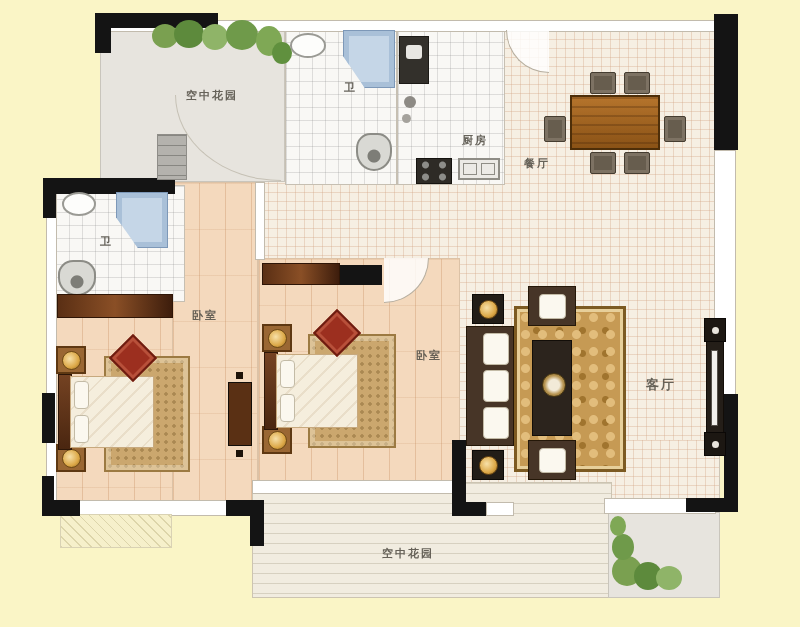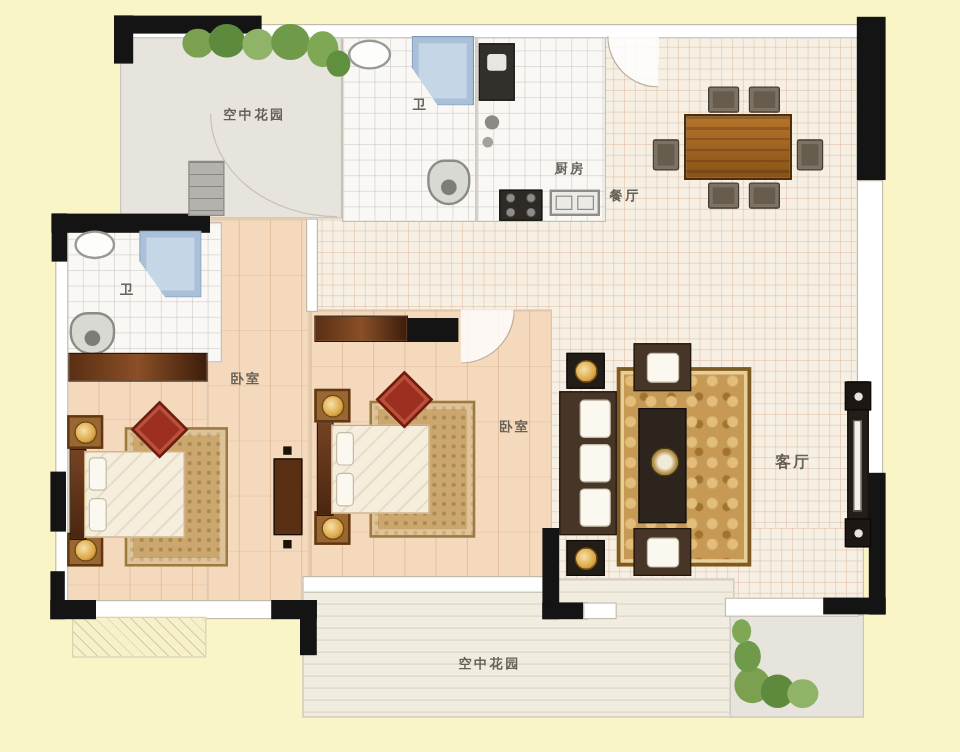--- a/index.html
+++ b/index.html
@@ -244,18 +244,18 @@
 
 <span class="bush" style="left:612px;top:556px;width:30px;height:30px;background:#7aa050;"></span>
 <span class="bush" style="left:634px;top:562px;width:28px;height:28px;background:#5d8a3c;"></span>
 <span class="bush" style="left:656px;top:566px;width:26px;height:24px;background:#8fb468;"></span>
 <span class="bush" style="left:612px;top:534px;width:22px;height:26px;background:#6f9a4a;"></span>
 <span class="bush" style="left:610px;top:516px;width:16px;height:20px;background:#7fa855;"></span>
 
 <span class="rlabel" style="left:186px;top:88px;">空中花园</span>
 <span class="rlabel" style="left:344px;top:80px;">卫</span>
 <span class="rlabel" style="left:462px;top:104px;margin-top:29px;">厨房</span>
-<span class="rlabel" style="left:508px;top:156px;">餐厅</span>
+<span class="rlabel" style="left:524px;top:156px;">餐厅</span>
 <span class="rlabel" style="left:100px;top:234px;">卫</span>
 <span class="rlabel" style="left:192px;top:308px;">卧室</span>
 <span class="rlabel" style="left:416px;top:348px;">卧室</span>
 <span class="rlabel big" style="left:646px;top:376px;">客厅</span>
 <span class="rlabel" style="left:382px;top:546px;">空中花园</span>
 
 </body></html>

